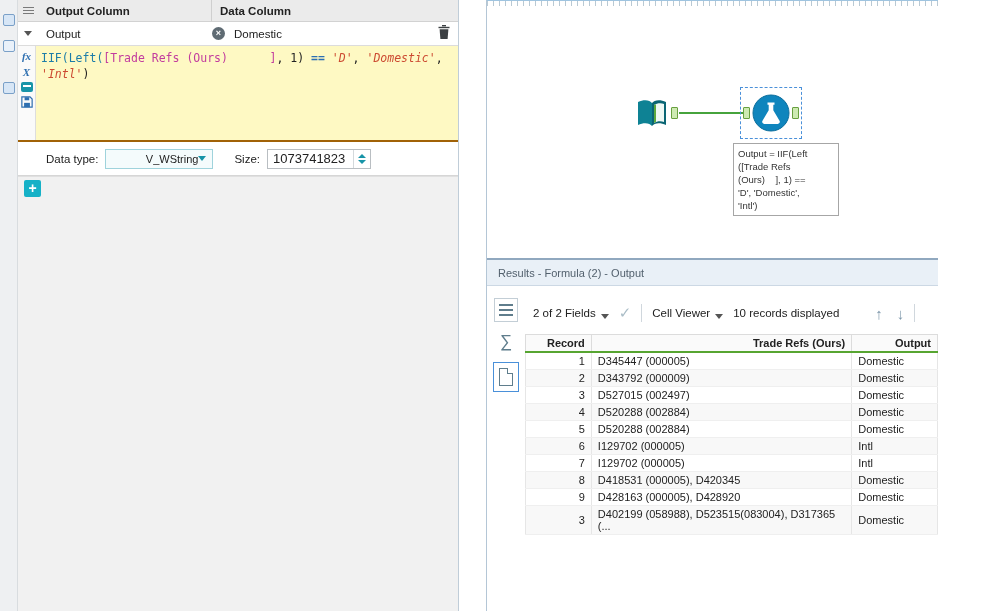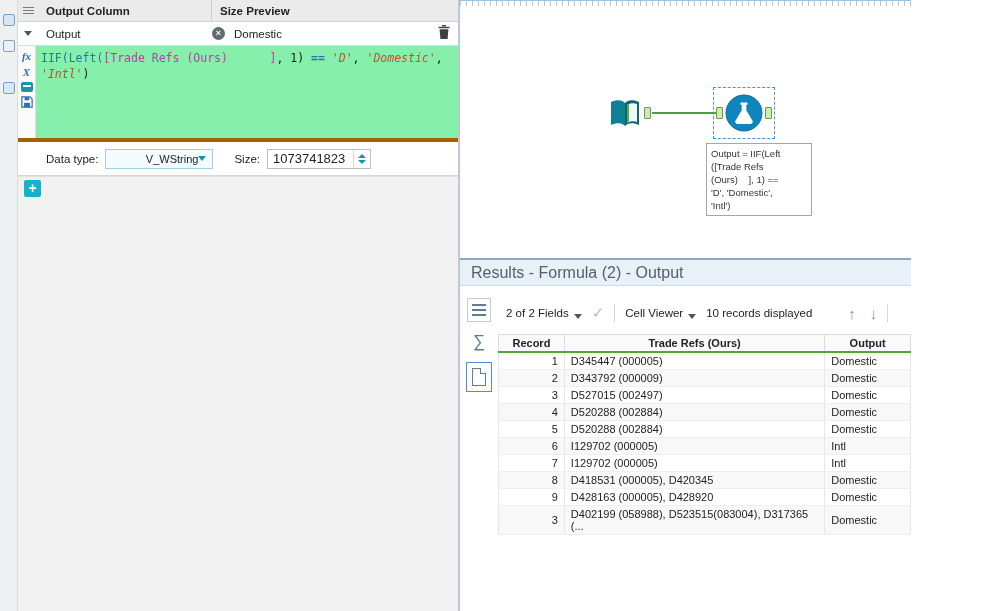--- a/index.html
+++ b/index.html
@@ -24,21 +24,21 @@
   .colhead.prev { flex: 1; }
 
   .cfg-row { display: flex; height: 24px; background: #fff; border-bottom: 1px solid #dcdcdc; align-items: center; }
   .chevcell { width: 20px; display: flex; justify-content: center; }
   .caret { width: 0; height: 0; border-left: 4px solid transparent; border-right: 4px solid transparent; border-top: 5px solid #555; }
   .namecell { width: 174px; padding-left: 8px; font-size: 11.5px; color: #222; }
   .prevcell { flex: 1; display: flex; align-items: center; gap: 9px; font-size: 11.5px; }
   .clearbtn { width: 13px; height: 13px; border-radius: 50%; background: #5f6b73; color: #fff; font-size: 9px; line-height: 13px; text-align: center; font-weight: bold; }
   .trashcell { width: 28px; display: flex; justify-content: center; }
 
-  .editor { display: flex; height: 96px; background: #86efac; border-bottom: 4px solid #a16207; }
+  .editor { display: flex; height: 96px; background: #fef9c3; border-bottom: 2px solid #a16207; }
   .gutter { width: 18px; border-right: 1px solid #ddd; background: #fafafa; display: flex; flex-direction: column; align-items: center; padding-top: 4px; gap: 4px; }
   .g-fx { color: #2e6fb0; font-family: "Liberation Serif", serif; font-style: italic; font-size: 11px; font-weight: bold; }
   .g-x  { color: #2e6fb0; font-family: "Liberation Serif", serif; font-style: italic; font-size: 11px; font-weight: bold; }
   .g-lib { width: 12px; height: 10px; background: #1794a8; border-radius: 2px; position: relative; }
   .g-lib::after { content: ""; position: absolute; left: 2px; top: 3px; width: 8px; height: 1.5px; background: #fff; }
   .code { flex: 1; padding: 4px 3px 4px 5px; font-family: "DejaVu Sans Mono", monospace; font-size: 11.5px; line-height: 16px; white-space: pre-wrap; }
   .tok-func { color: #1b7ca8; }
   .tok-field { color: #c23c9e; }
   .tok-op { color: #2b6fb3; font-weight: bold; }
   .tok-str { color: #cc4a31; font-style: italic; }
@@ -50,52 +50,52 @@
   .sizebox { display: flex; align-items: center; width: 104px; height: 20px; border: 1px solid #b9bec2; background: #fff; }
   .sizebox .val { flex: 1; padding-left: 5px; font-size: 13px; }
   .spin { display: flex; flex-direction: column; justify-content: center; gap: 2px; border-left: 1px solid #d4d9dc; padding: 0 4px; height: 100%; }
   .tri-up { width: 0; height: 0; border-left: 4px solid transparent; border-right: 4px solid transparent; border-bottom: 4px solid #1794a8; }
   .tri-dn { width: 0; height: 0; border-left: 4px solid transparent; border-right: 4px solid transparent; border-top: 4px solid #1794a8; }
 
   .cfg-fill { flex: 1; background: #f1f1f1; border-top: 1px solid #e0e0e0; }
   .addbtn { width: 17px; height: 17px; margin: 3px 0 0 6px; background: #16b1c7; color: #fff; font-size: 14px; font-weight: bold; line-height: 16px; text-align: center; border-radius: 2px; }
 
   
-  .right { position: absolute; left: 459px; top: 0; width: 452px; height: 611px; border-left: 1px solid #b4c6d6; }
+  .right { position: absolute; left: 486px; top: 0; width: 452px; height: 611px; border-left: 1px solid #b4c6d6; }
   .canvas { position: relative; width: 100%; height: 258px; background: #fff; border-top: 1px solid #9fc4e0; overflow: hidden; }
   .ruler { position: absolute; left: 0; top: 0; width: 100%; height: 5px;
            background: repeating-linear-gradient(90deg, #a8bcc9 0 1px, transparent 1px 6px); opacity: .8; }
   .tool { position: absolute; }
   .anchor { position: absolute; width: 7px; height: 12px; background: #cdeab2; border: 1px solid #68a03f; border-radius: 1px; }
   .wire { position: absolute; height: 2px; background: #46a33c; }
   .sel-box { position: absolute; border: 1px dashed #4a90d9; }
   .annotation { position: absolute; background: #fff; border: 1px solid #a6a6a6; padding: 3px 4px; font-size: 9.5px; line-height: 13px; color: #333; white-space: pre; }
 
   
   .results { position: absolute; top: 258px; left: 0; width: 100%; height: 353px; background: #fff; border-top: 2px solid #90a8bf; }
-  .res-head { height: 26px; background: #e9f0f7; border-bottom: 1px solid #ccd8e4; color: #53616e; font-size: 16px; line-height: 26px; padding-left: 11px; }
+  .res-head { height: 26px; background: #e9f0f7; border-bottom: 1px solid #ccd8e4; color: #53616e; font-size: 11px; line-height: 26px; padding-left: 11px; }
   .res-body { display: flex; padding-top: 12px; }
   .res-icons { width: 38px; display: flex; flex-direction: column; align-items: center; gap: 10px; }
   .icon-box { width: 24px; height: 24px; border: 1px solid #c3ced6; background: #fff; display: flex; flex-direction: column; justify-content: center; align-items: center; gap: 3px; }
   .icon-box i { display: block; width: 14px; height: 2px; background: #5f7d8c; }
   .sigma { font-size: 17px; color: #5f7d8c; line-height: 20px; }
   .page-sel { width: 26px; height: 30px; border: 1px solid #4a90d9; display: flex; align-items: center; justify-content: center; }
   .page { width: 14px; height: 18px; border: 1.5px solid #5f7d8c; background: #fff; position: relative; }
   .page::after { content: ""; position: absolute; right: -1px; top: -1px; width: 5px; height: 5px; background: #fff; border-left: 1.5px solid #5f7d8c; border-bottom: 1.5px solid #5f7d8c; }
 
   .res-main { flex: 1; }
   .res-toolbar { height: 30px; display: flex; align-items: center; gap: 10px; font-size: 11.5px; padding-left: 8px; color: #222; }
   .tb-item { display: flex; align-items: flex-end; gap: 5px; }
   .tb-sep { width: 1px; height: 18px; background: #d0d7dd; }
   .check { color: #a9bcc6; font-size: 15px; }
   .nav-arrow { color: #7f98ab; font-size: 15px; }
   .arrows { display: flex; gap: 14px; margin-left: 26px; }
 
   table.grid { border-collapse: collapse; margin-top: 6px; font-size: 11px; }
-  table.grid th { font-weight: bold; text-align: center; background: #fafafa; border: 1px solid #dcdcdc; border-bottom: 2px solid #57a531; padding: 2px 6px; height: 16px; }
+  table.grid th { font-weight: bold; text-align: right; background: #fafafa; border: 1px solid #dcdcdc; border-bottom: 2px solid #57a531; padding: 2px 6px; height: 16px; }
   table.grid td { border-right: 1px solid #e6e6e6; border-bottom: 1px solid #efefef; border-left: 1px solid #e6e6e6; padding: 2px 6px; height: 14px; }
   table.grid tr:nth-child(even) td { background: #f8f8f8; }
   .col-record { width: 66px; }
   td.col-record { text-align: right; }
   .col-trade { width: 262px; }
   .col-output { width: 86px; }
 </style>
 </head>
 <body>
 
@@ -111,21 +111,21 @@
 
     <div class="cfg-head">
       <div class="gripcell">
         <div class="grip">
             <i></i>
             <i></i>
             <i></i>
           </div>
       </div>
       <div class="colhead out">Output Column</div>
-      <div class="colhead prev">Size Preview</div>
+      <div class="colhead prev">Data Column</div>
     </div>
 
     <div class="cfg-row">
       <div class="chevcell">
           <div class="caret"></div>
         </div>
       <div class="namecell">Output</div>
       <div class="prevcell">
         <span class="clearbtn">×</span>
         <span>Domestic</span>

